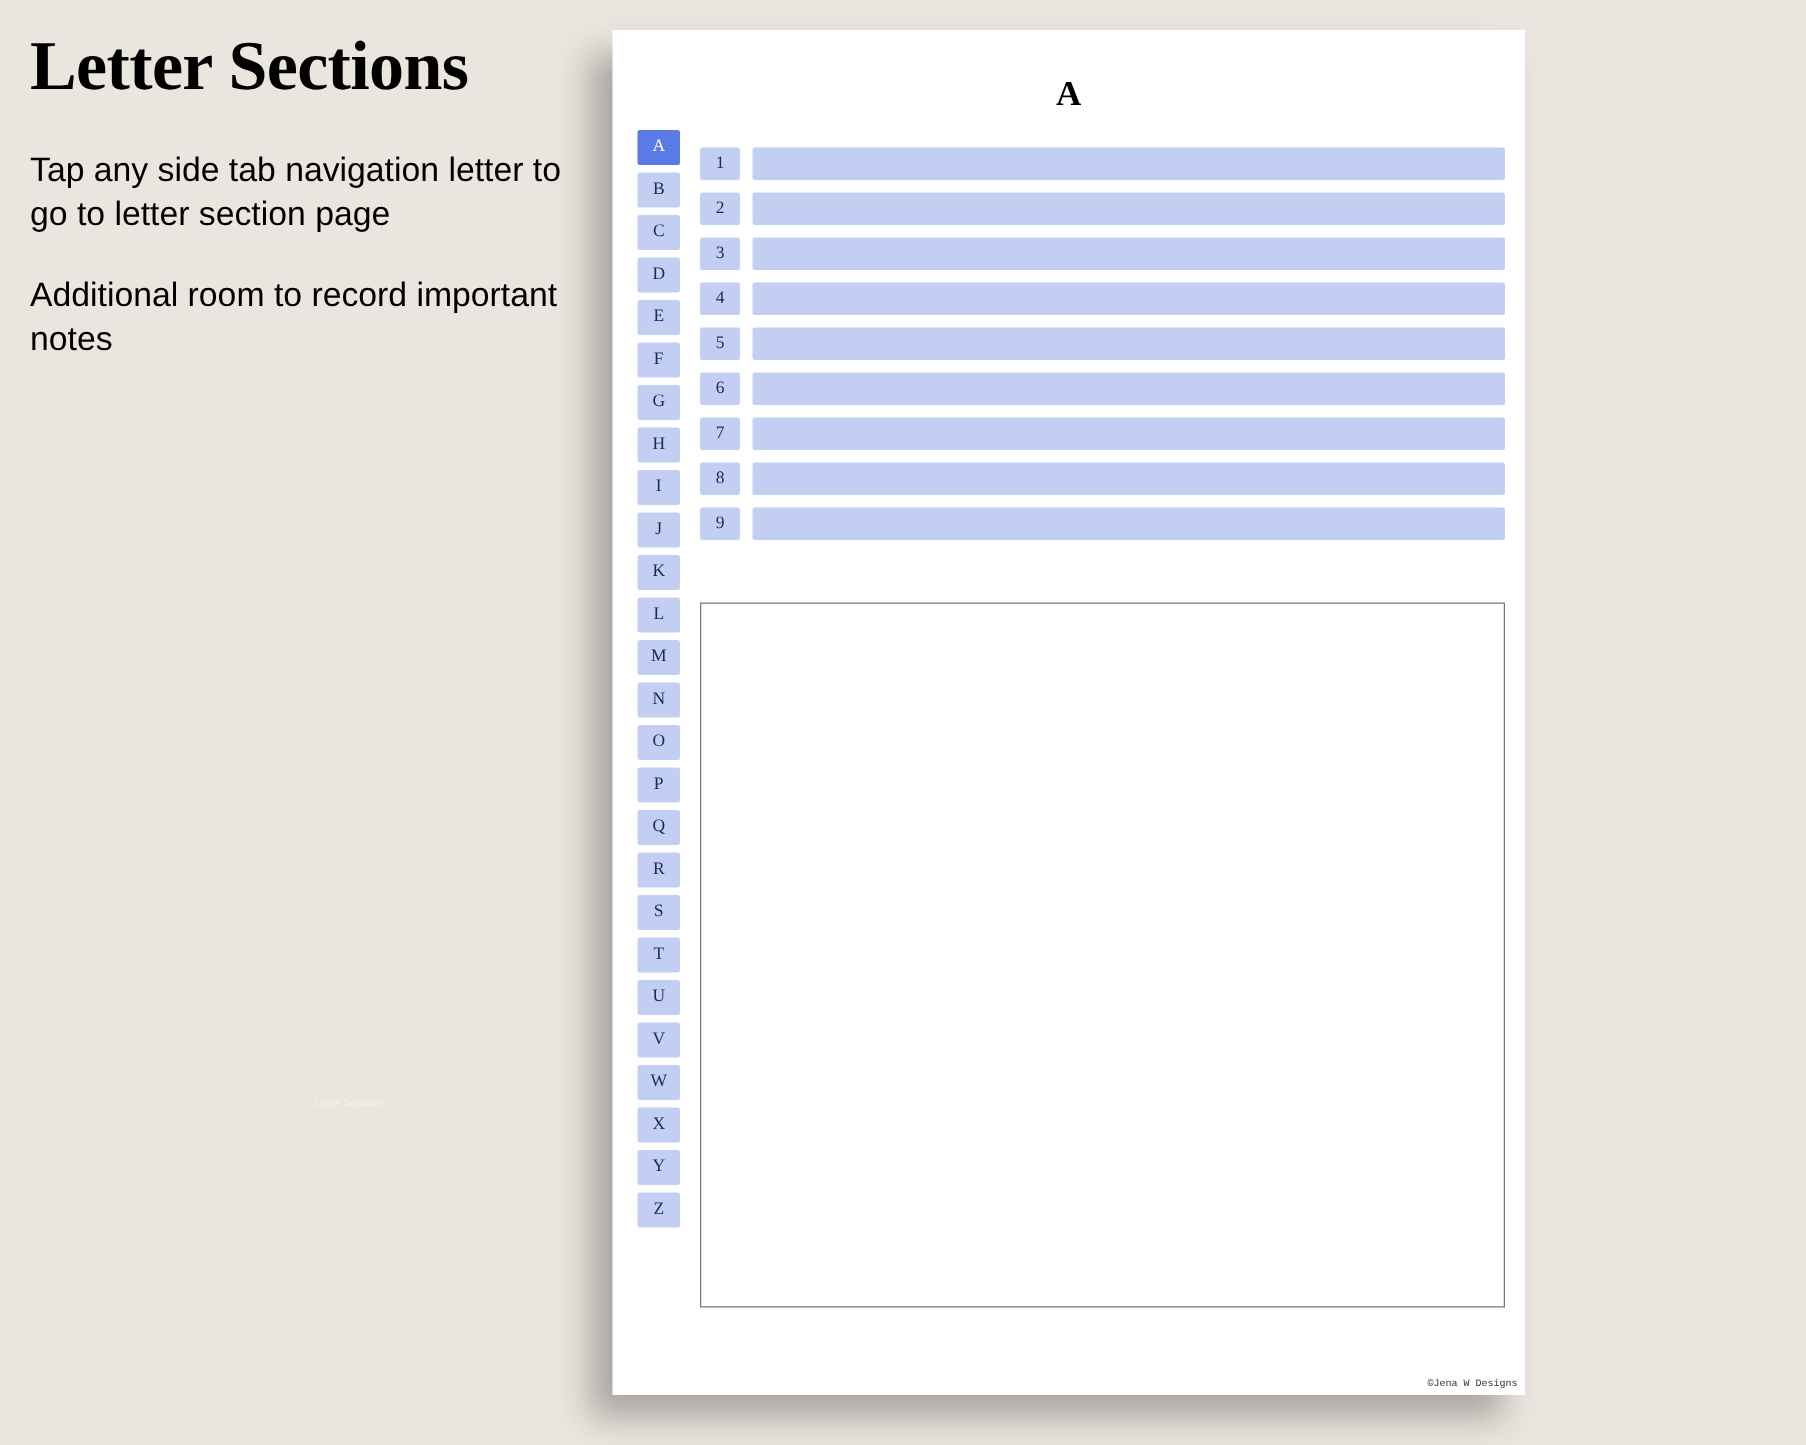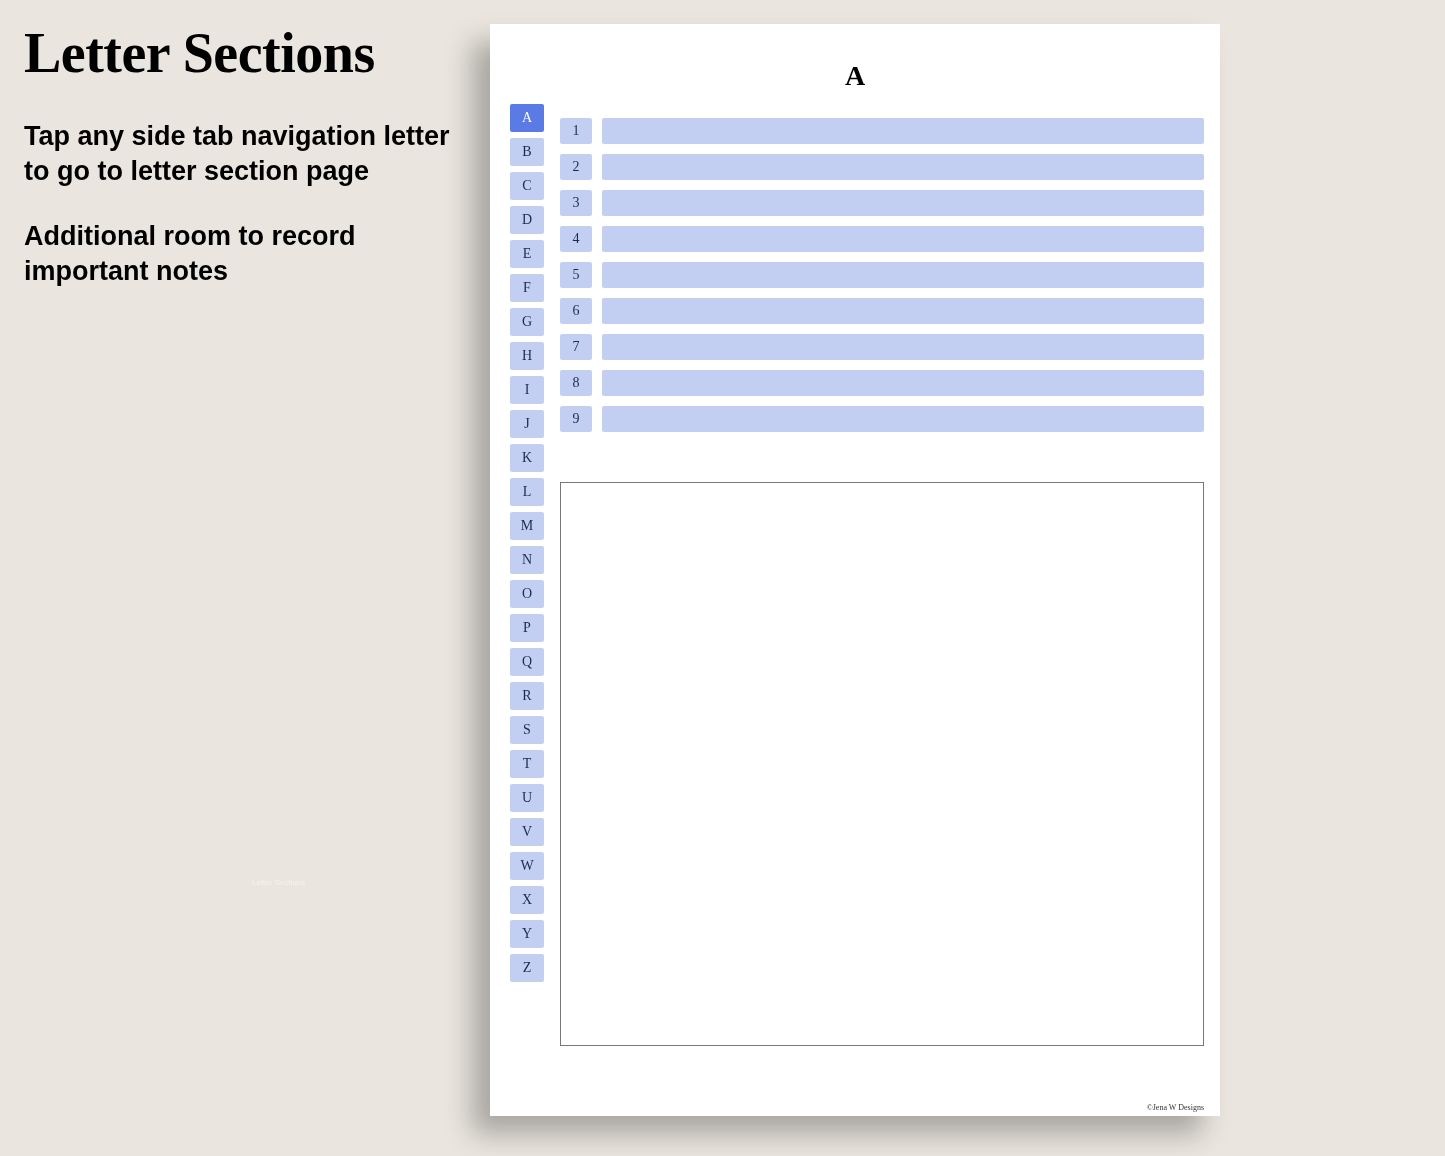--- a/index.html
+++ b/index.html
@@ -23,21 +23,21 @@
     font-weight:700;
     font-size:56px;
     line-height:1.05;
     margin:0 0 36px 0;
     letter-spacing:-0.5px;
   }
   .para{
     font-size:27px;
     line-height:1.3;
     margin:0 0 30px 0;
-    font-weight:700;
+    font-weight:400;
   }
   .page{
     position:absolute;
     left:490px;
     top:24px;
     width:730px;
     height:1092px;
     background:#fff;
     box-shadow:-18px 18px 26px rgba(0,0,0,.28);
   }
@@ -114,24 +114,24 @@
     position:absolute;
     left:70px;
     top:458px;
     right:16px;
     bottom:70px;
     border:1px solid #777;
     background:#fff;
   }
   .credit{
     position:absolute;
-    right:16px;
+    right:6px;
     bottom:4px;
     font-size:8px;
-    font-family:Liberation Serif, serif;
+    font-family:Liberation Mono, monospace;
     color:#333;
   }
   .ghost{
     position:absolute;
     left:252px;
     top:878px;
     font-size:8px;
     color:#f5f2ed;
   }
 </style>

